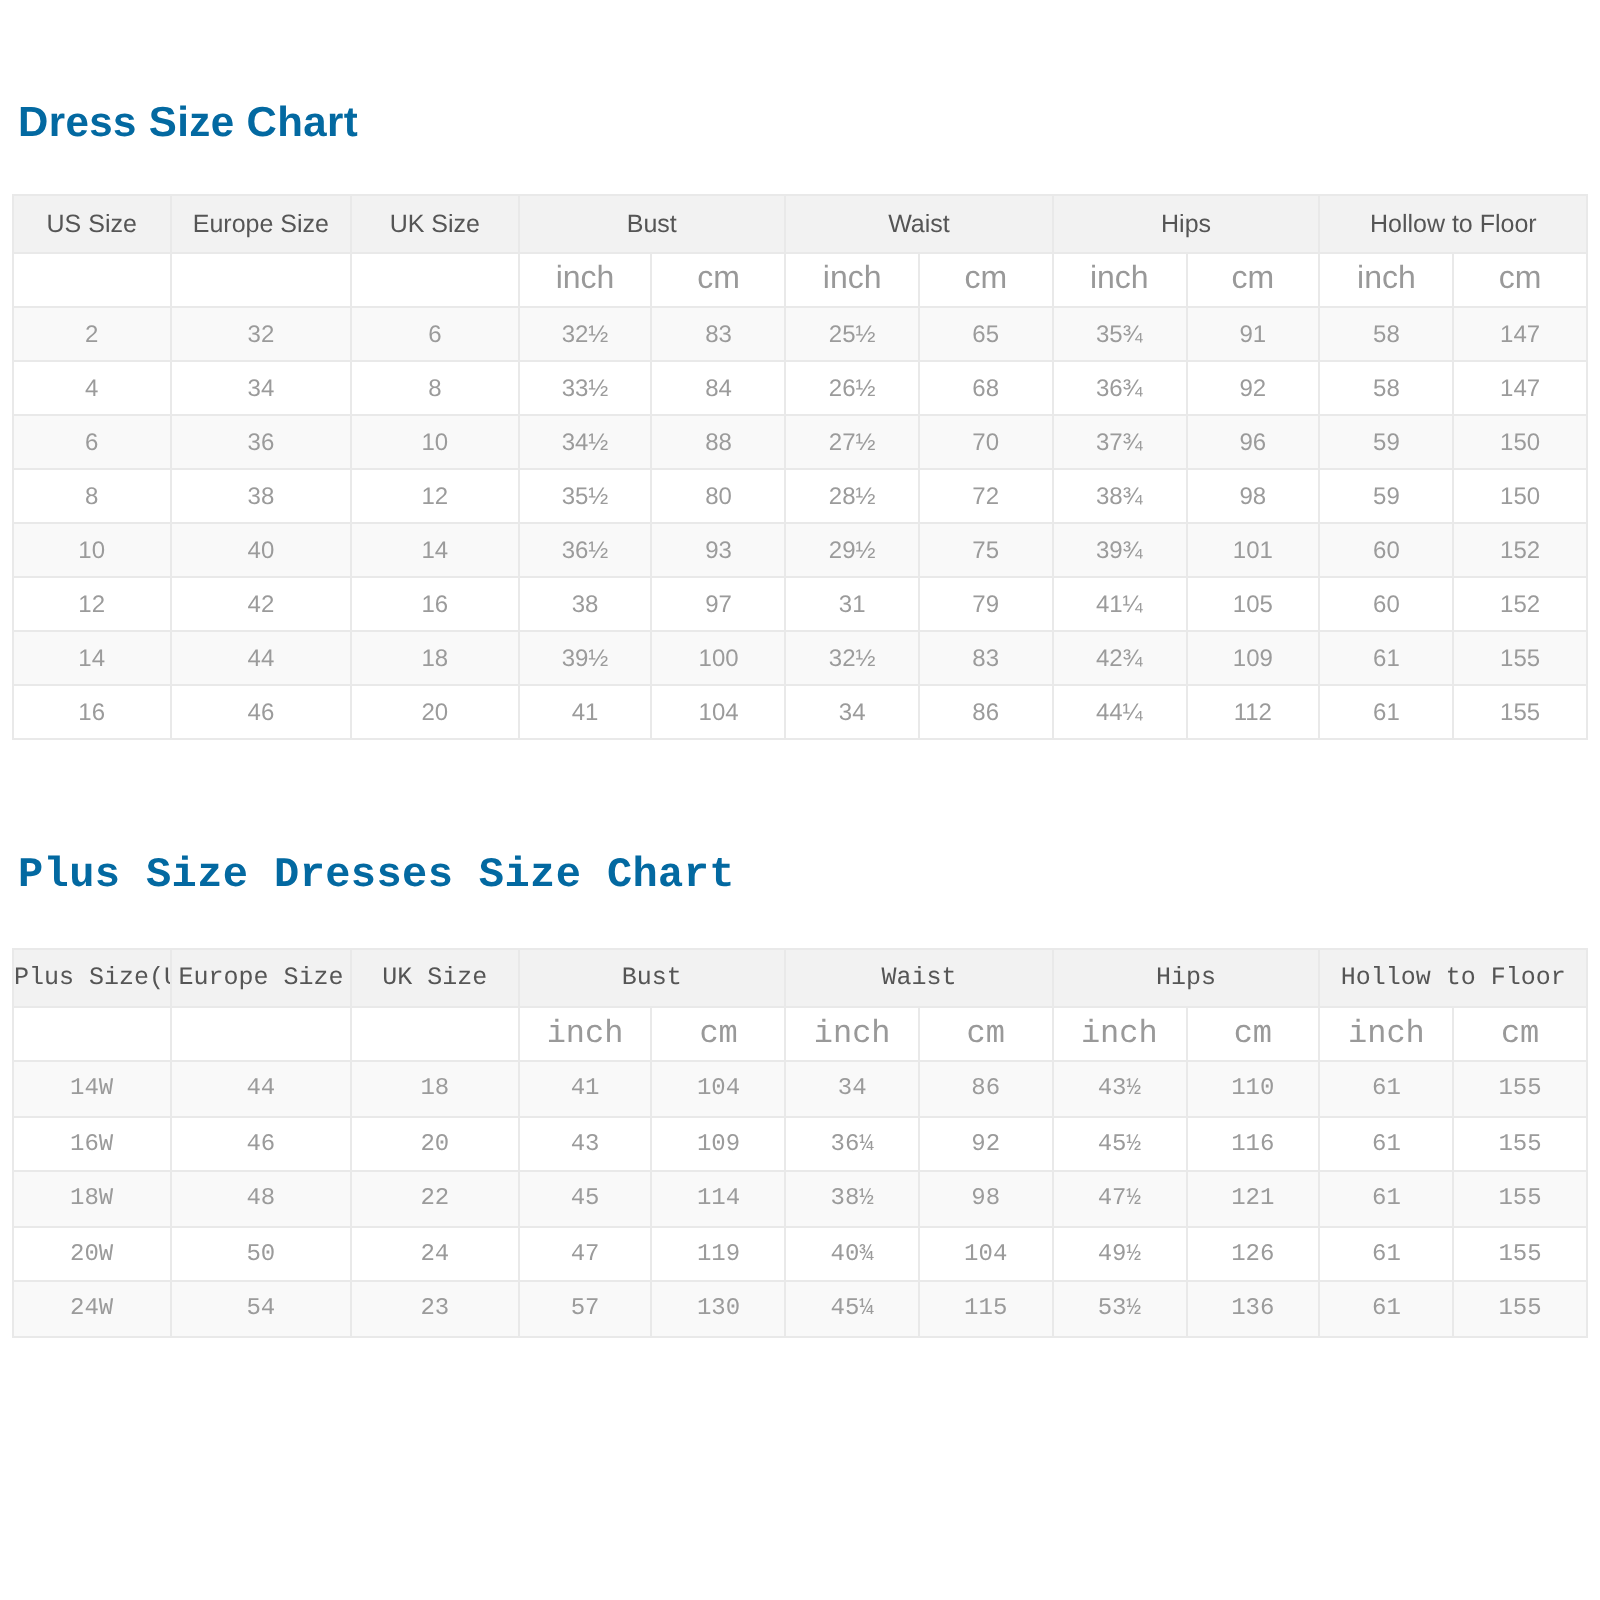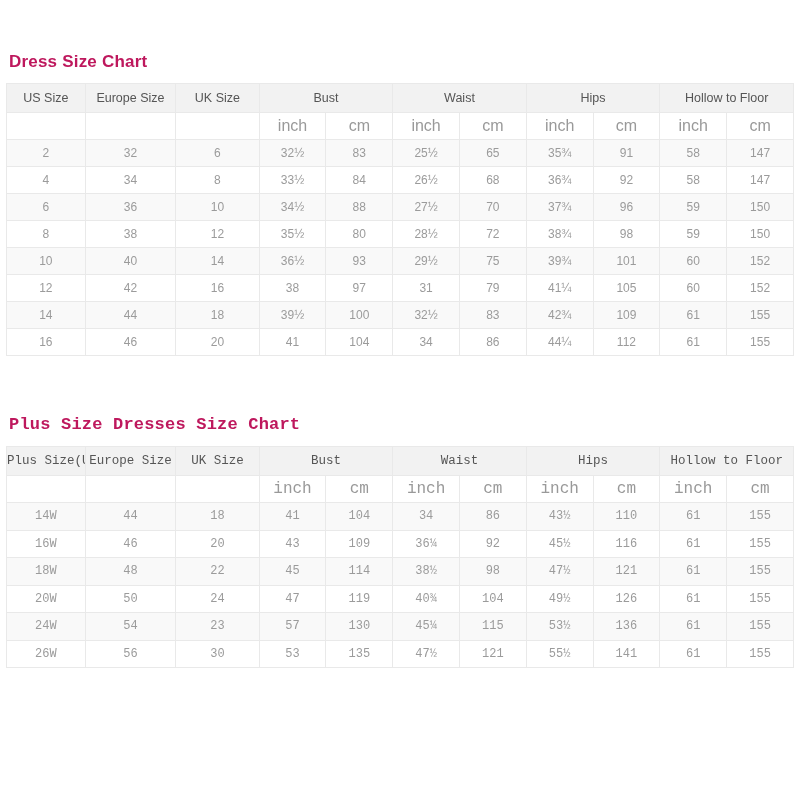--- a/index.html
+++ b/index.html
@@ -10,32 +10,32 @@
   }
   .page {
     width: 800px;
     height: 800px;
     box-sizing: border-box;
     padding: 52px 6px 0 6px;
     background: #ffffff;
     overflow: hidden;
   }
   .section-title {
-    font-size: 17px;
+    font-size: 21px;
     font-weight: bold;
-    color: #be185d;
+    color: #0369a1;
     margin: 0 0 0 3px;
     line-height: 20px;
     letter-spacing: 0.2px;
   }
   .size-table {
     width: 100%;
     border-collapse: collapse;
     table-layout: fixed;
-    margin-top: 11px;
+    margin-top: 25px;
   }
   .section-plus {
     margin-top: 59px;
     font-family: Liberation Mono, monospace;
   }
   .size-table th, .size-table td {
     border: 1px solid #e9e9e9;
     text-align: center;
     vertical-align: middle;
     font-weight: normal;
@@ -326,30 +326,17 @@
             <td>23</td>
             <td>57</td>
             <td>130</td>
             <td>45¼</td>
             <td>115</td>
             <td>53½</td>
             <td>136</td>
             <td>61</td>
             <td>155</td>
           </tr>
-          <tr>
-            <td>26W</td>
-            <td>56</td>
-            <td>30</td>
-            <td>53</td>
-            <td>135</td>
-            <td>47½</td>
-            <td>121</td>
-            <td>55½</td>
-            <td>141</td>
-            <td>61</td>
-            <td>155</td>
-          </tr>
         </tbody>
       </table>
   </section>
 
 </div>
 
 </body></html>

